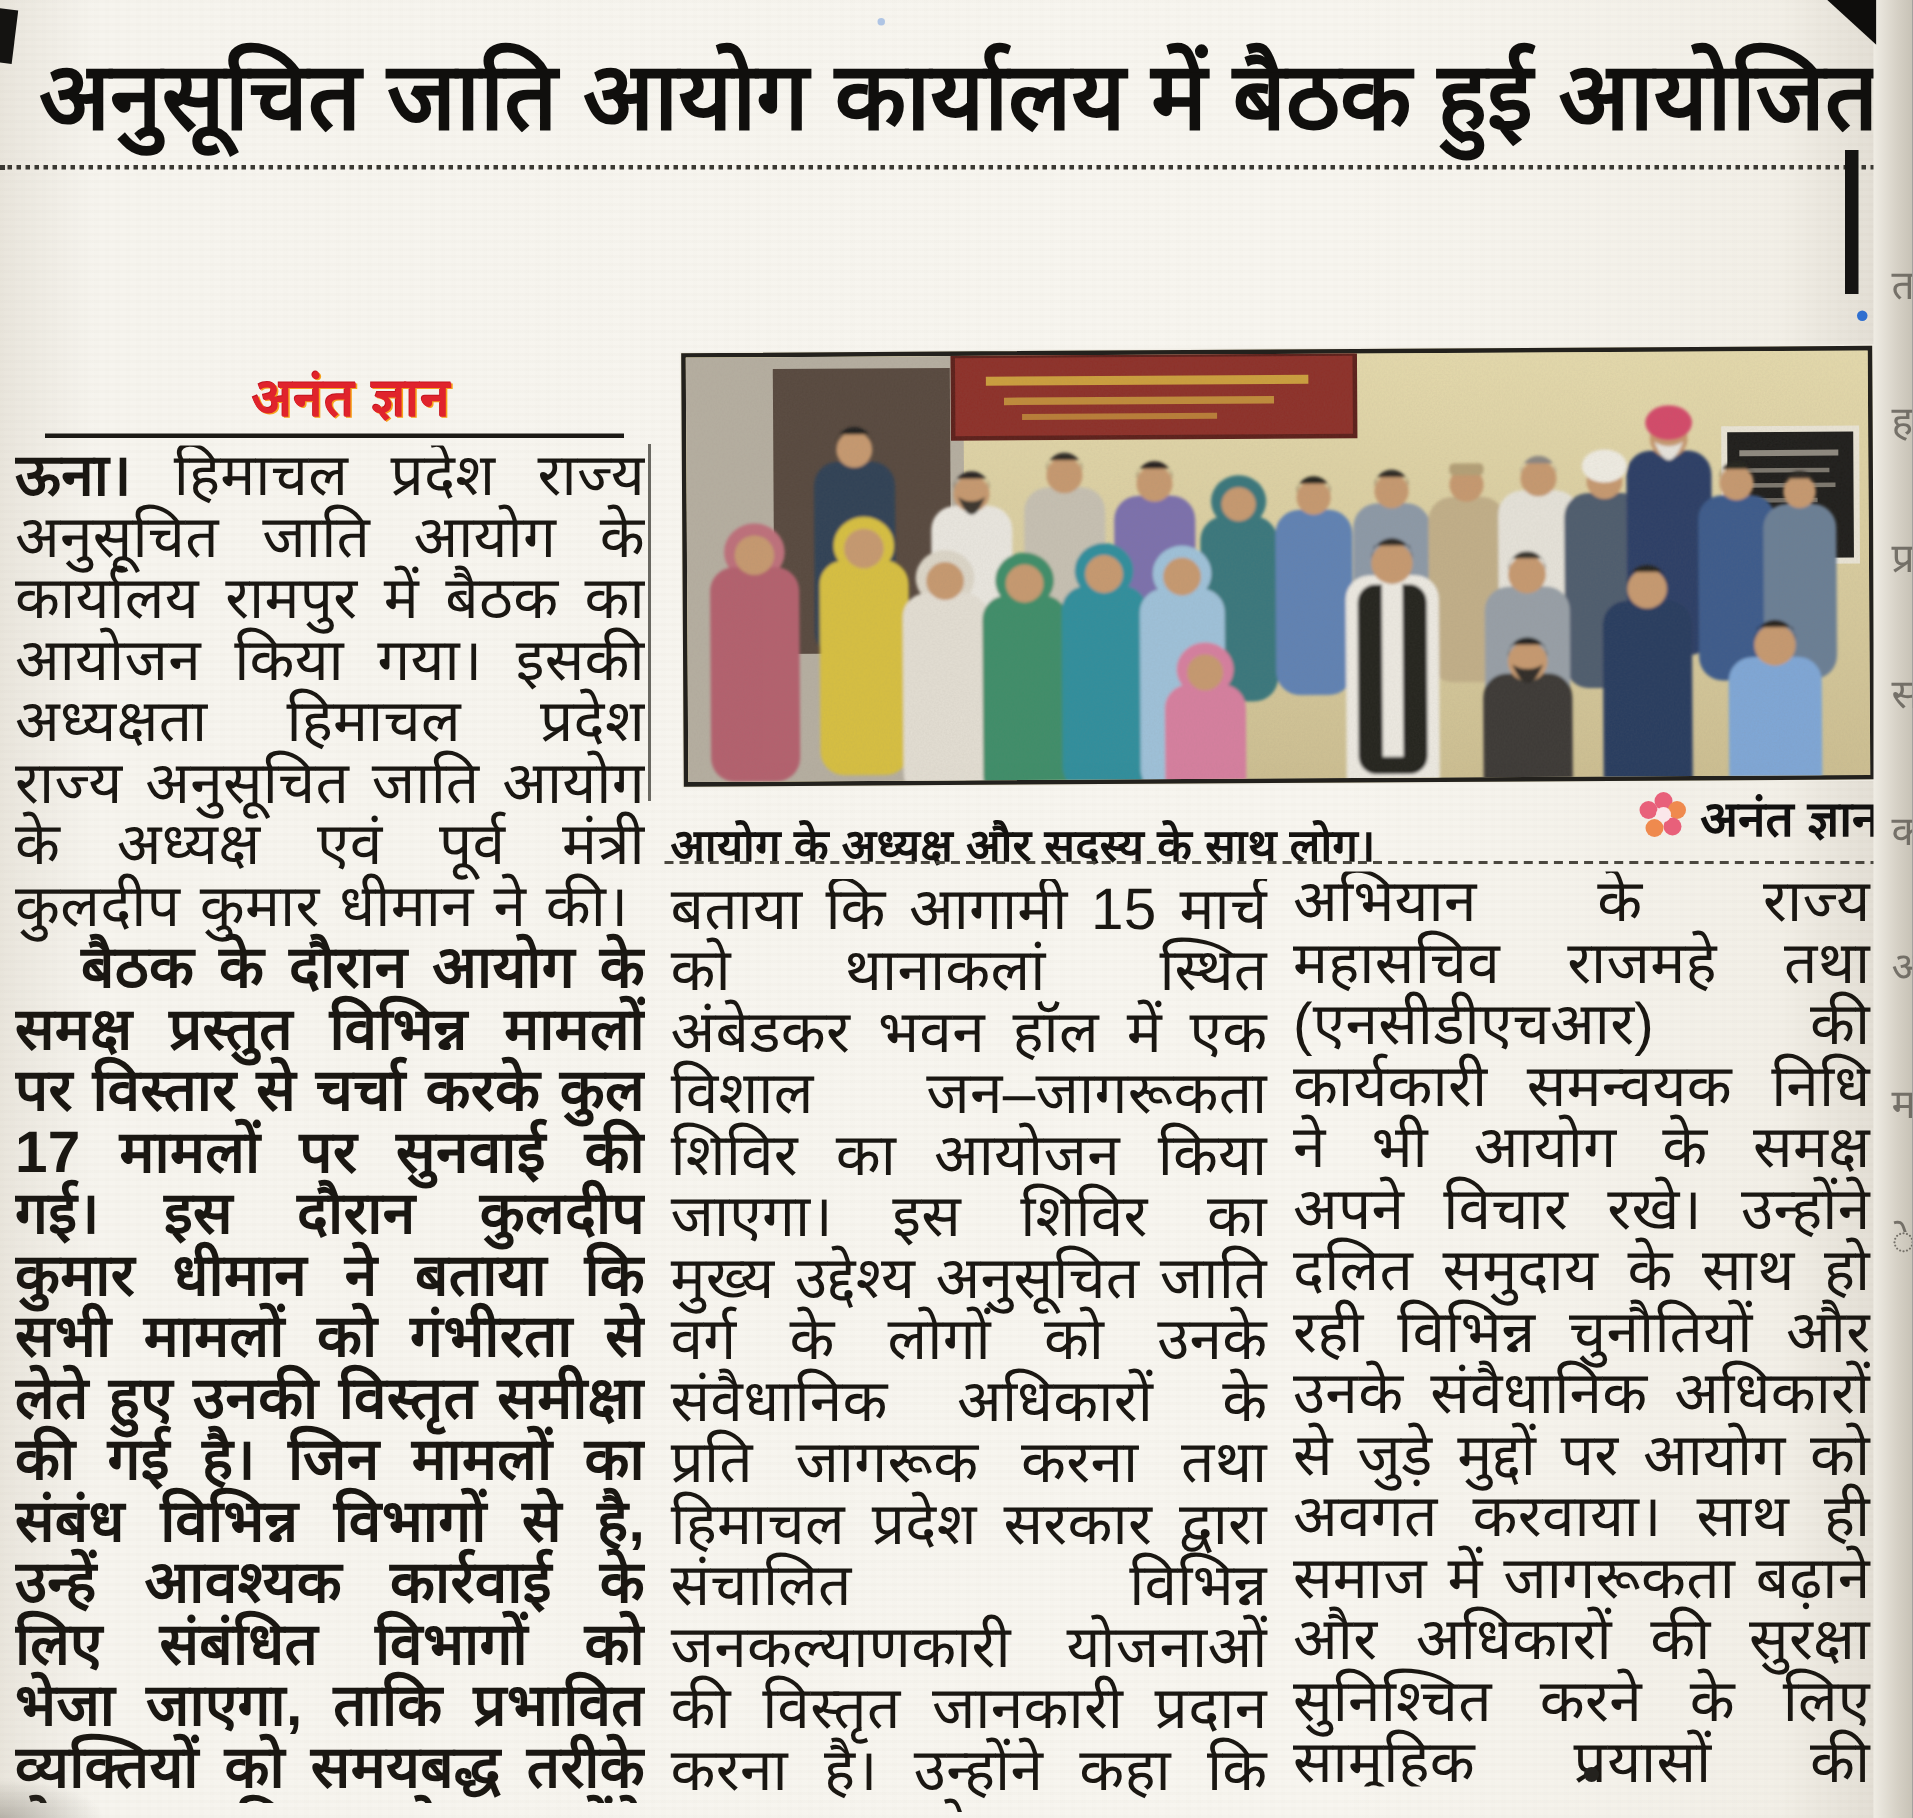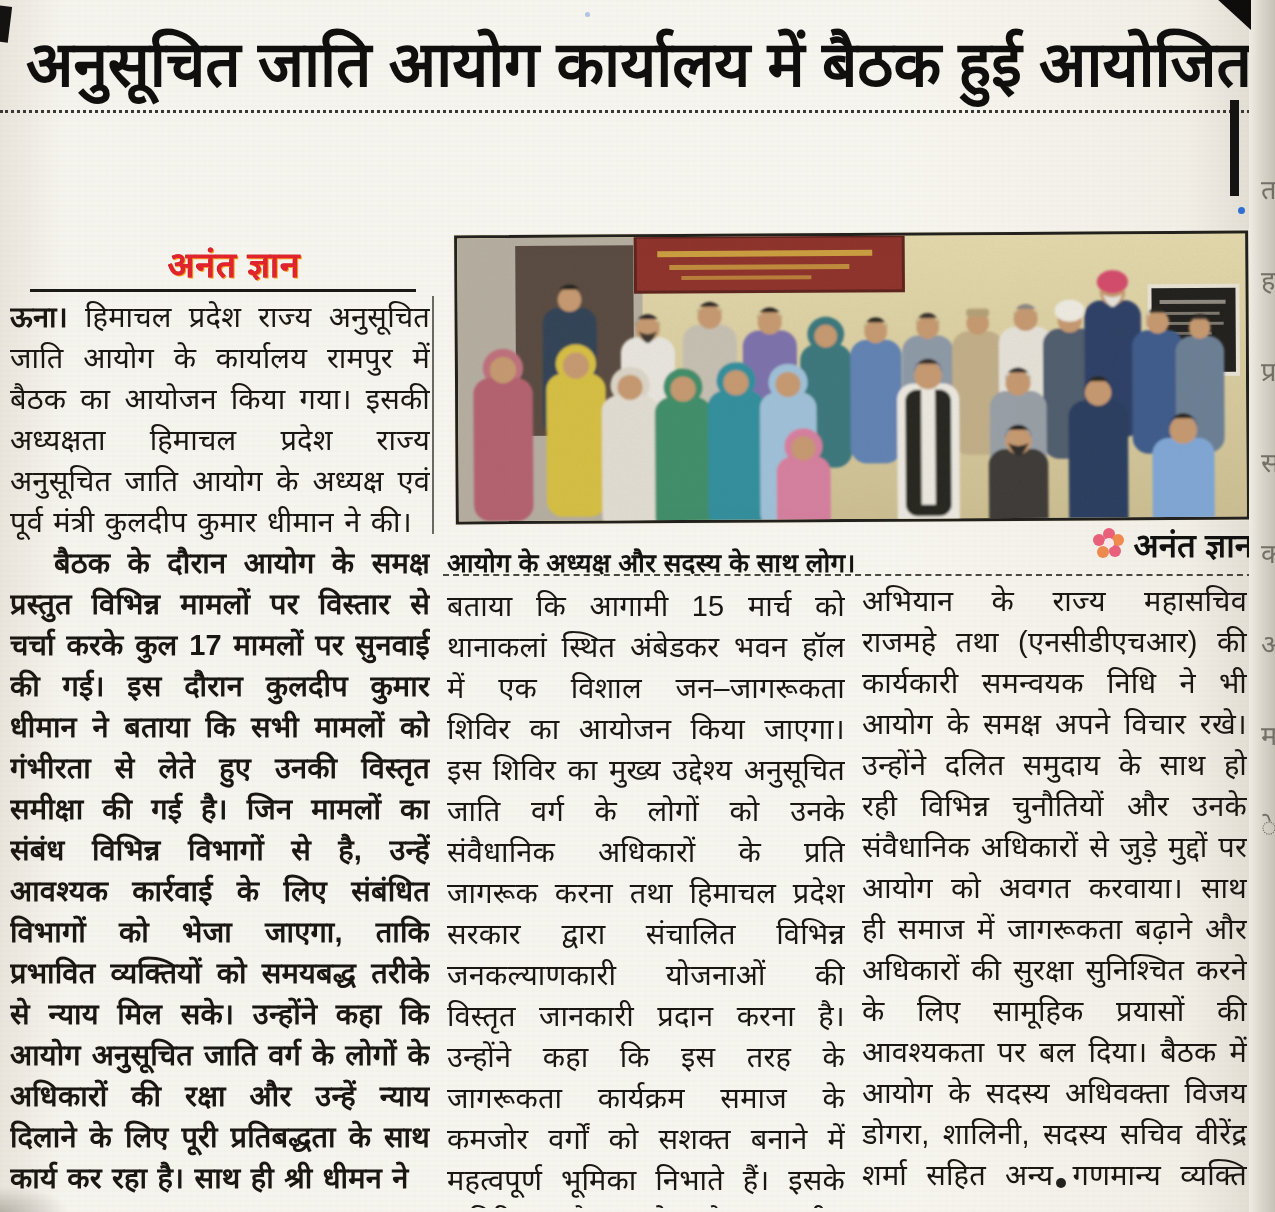--- a/index.html
+++ b/index.html
@@ -23,36 +23,36 @@
   
   .byline{
     position:absolute;left:168px;top:240px;width:160px;font-size:35px;font-weight:800;
     color:#e0232c;text-shadow:1px 1px 0 #f6a21c, -0.5px -0.5px 0 #c41420;
     letter-spacing:1px;white-space:nowrap;
   }
   .byline-rule{position:absolute;left:30px;top:289px;width:386px;height:3px;background:#1c1a16;}
   .col1-divider{position:absolute;left:432px;top:296px;width:2px;height:238px;background:#3b3933;opacity:.75;}
   
   .body-text{
-    font-size:29px;line-height:41px;text-align:justify;color:#1a1712;
+    font-size:39px;line-height:41px;text-align:justify;color:#1a1712;
     letter-spacing:.2px;word-spacing:2px;
   }
   .col1{position:absolute;left:10px;top:297px;width:420px;height:905px;overflow:hidden;}
   .col1 p{margin:0;}
   .col1 p.p2{text-indent:44px;font-weight:bold;}
   .dateline{font-weight:700;}
   
   .photo-frame{
     position:absolute;left:455px;top:233px;width:788px;height:283px;
     border:3px solid #23211d;background:#d9cfa6;transform:rotate(-0.35deg);
     box-shadow:0 0 0 1px #efece4;
   }
   .photo-frame svg{display:block;width:100%;height:100%;}
   .caption-row{position:absolute;left:447px;top:520px;width:806px;height:48px;display:flex;justify-content:space-between;align-items:center;}
-  .caption{font-size:26px;font-weight:700;color:#151310;letter-spacing:.3px;margin-top:36px;}
+  .caption{font-size:30px;font-weight:700;color:#151310;letter-spacing:.3px;margin-top:36px;}
   .credit{display:flex;align-items:center;gap:6px;font-size:33px;font-weight:800;color:#121110;white-space:nowrap;}
   .credit svg{width:36px;height:36px;}
   .caption-rule{position:absolute;left:443px;top:574px;width:810px;border-top:2px dashed #4a473f;}
   .col2{position:absolute;left:447px;top:586px;width:398px;height:622px;overflow:hidden;}
   .col3{position:absolute;left:862px;top:581px;width:385px;height:610px;overflow:hidden;}
   .end-dot{position:absolute;left:1056px;top:1178px;width:10px;height:10px;border-radius:50%;background:#24221e;}
   
   .edge-strip{
     position:absolute;right:0;top:0;width:26px;height:1212px;
     background:linear-gradient(90deg,#efece4,#d6d1c6 60%,#c7c2b6);

